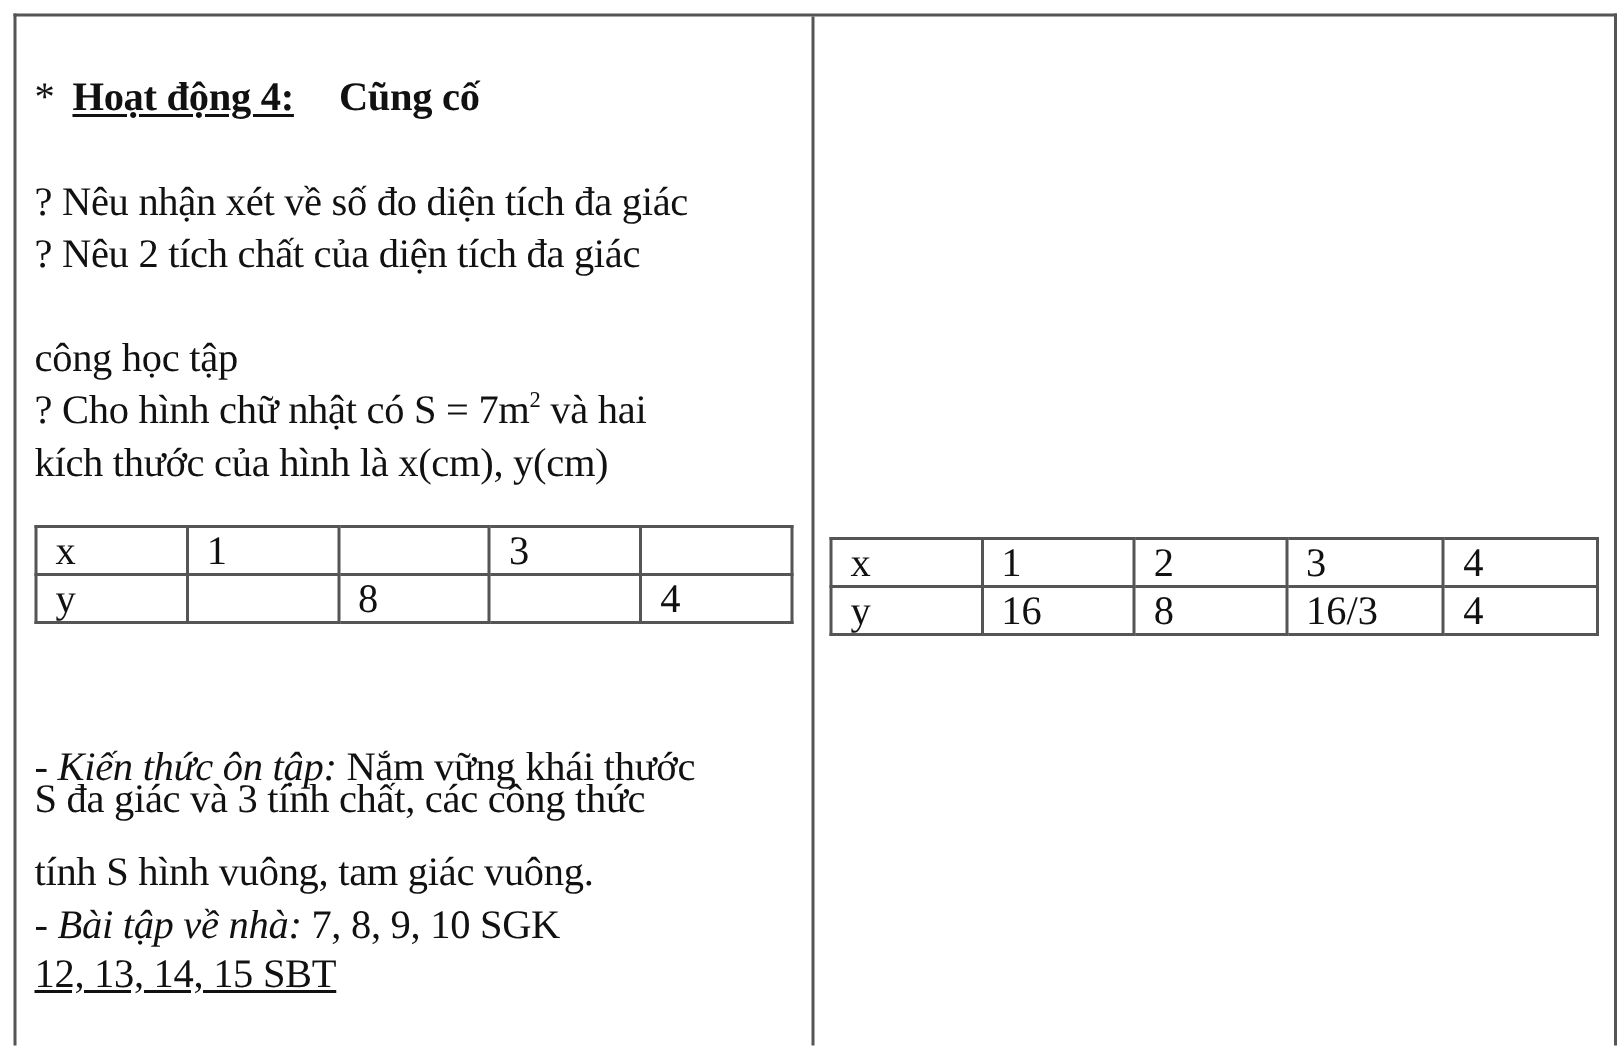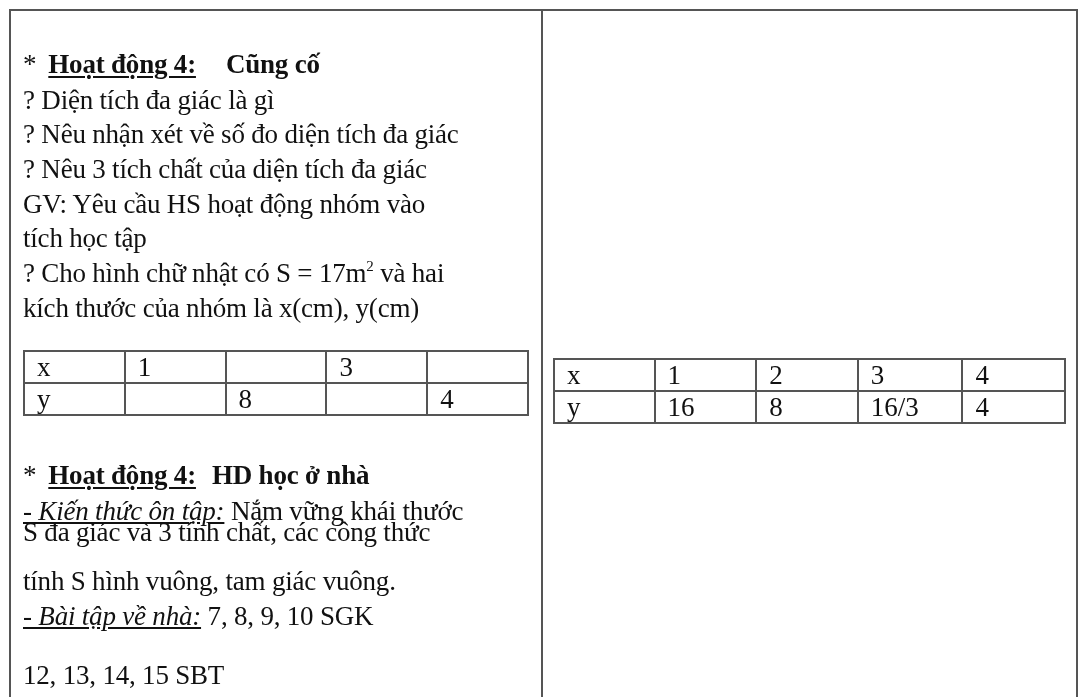--- a/index.html
+++ b/index.html
@@ -62,21 +62,20 @@
       text-decoration: underline;
       text-decoration-thickness: 2px;
       text-underline-offset: 3px;
     }
     .heading .star {
       font-weight: normal;
       margin-right: 12px;
     }
     .italic {
       font-style: italic;
-      text-decoration: underline;
     }
     sup {
       font-size: 15px;
       line-height: 0;
       vertical-align: 11px;
     }
     table.grid {
       position: absolute;
       border-collapse: collapse;
       font-size: 27px;
@@ -103,64 +102,59 @@
 
 <div class="page">
   <div class="col-divider"></div>
 
   <div class="col col-left">
 
     <div class="line heading" style="top:36px;">
       <span class="star">*</span><span class="ul">Hoạt động 4:</span><span style="display:inline-block;width:30px;"></span><span>Cũng cố</span>
     </div>
 
-    <div class="line" style="top:72px;">? Diện tích đa giác là gì</div>
     <div class="line" style="top:106px;">? Nêu nhận xét về số đo diện tích đa giác</div>
-    <div class="line" style="top:141px;">? Nêu 3 tích chất của diện tích đa giác</div>
-    <div class="line" style="top:176px;">GV: Yêu cầu HS hoạt động nhóm vào</div>
-    <div class="line" style="top:210px;">tích học tập</div>
+    <div class="line" style="top:141px;">? Nêu 2 tích chất của diện tích đa giác</div>
+    <div class="line" style="top:210px;">công học tập</div>
 
     <div class="line" style="top:245px;">
-      <span>? Cho hình chữ nhật có S = 17m</span><sup>2</sup><span> và hai</span>
+      <span>? Cho hình chữ nhật có S = 7m</span><sup>2</sup><span> và hai</span>
     </div>
-    <div class="line" style="top:280px;">kích thước của nhóm là x(cm), y(cm)</div>
+    <div class="line" style="top:280px;">kích thước của hình là x(cm), y(cm)</div>
 
     <table class="grid t-left">
       <tbody>
           <tr>
         <td>x</td>
         <td>1</td>
         <td></td>
         <td>3</td>
         <td></td>
       </tr>
       <tr>
         <td>y</td>
         <td></td>
         <td>8</td>
         <td></td>
         <td>4</td>
       </tr>
     </tbody>
       </table>
 
-    <div class="line heading" style="top:447px;">
-      <span class="star">*</span><span class="ul">Hoạt động 4:</span><span style="display:inline-block;width:16px;"></span><span>HD học ở nhà</span>
-    </div>
 
     <div class="line" style="top:483px;">
       <span class="italic">- Kiến thức ôn tập:</span><span> Nắm vững khái thước</span>
     </div>
     <div class="line" style="top:504px;">S đa giác và 3 tính chất, các công thức</div>
     <div class="line" style="top:553px;">tính S hình vuông, tam giác vuông.</div>
 
     <div class="line" style="top:588px;">
       <span class="italic">- Bài tập về nhà:</span><span> 7, 8, 9, 10 SGK</span>
     </div>
-    <div class="line" style="top:647px;">12, 13, 14, 15 SBT</div>
+    <div class="line" style="top:621px;text-decoration:underline;">12, 13, 14, 15 SBT</div>
   </div>
 
   <div class="col col-right">
 
     <table class="grid t-right">
       <tbody>
           <tr>
         <td class="c0">x</td>
         <td class="c1">1</td>
         <td class="c2">2</td>

